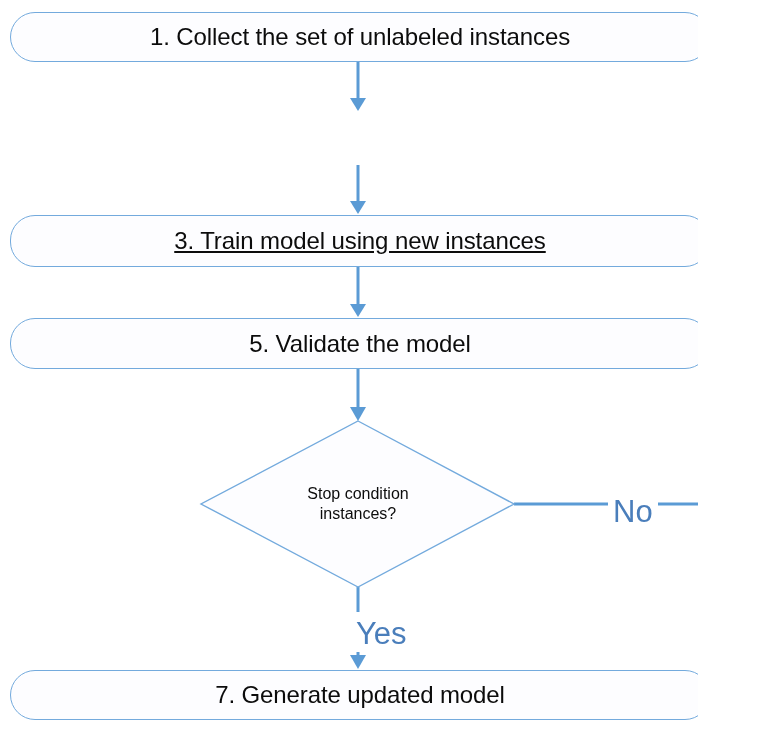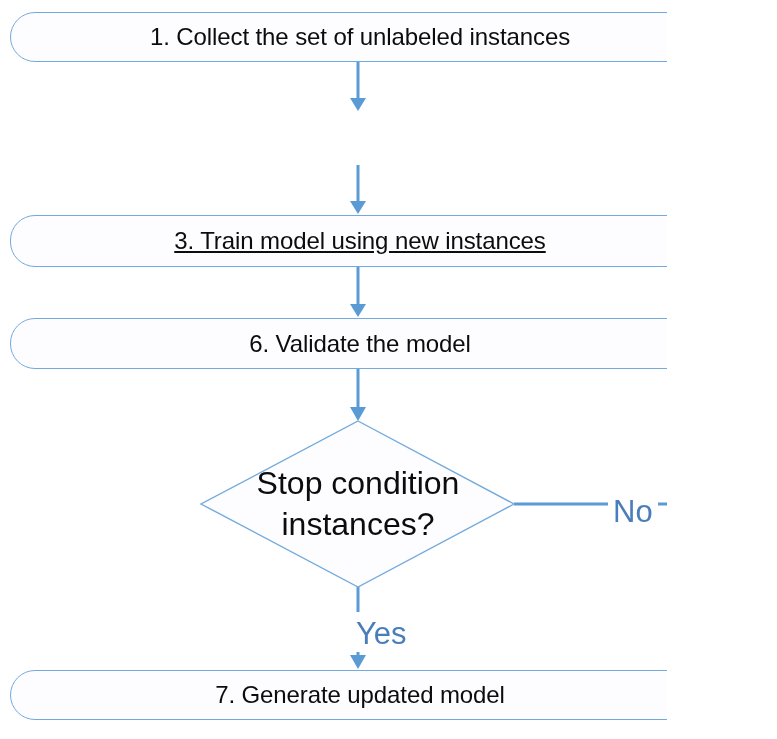--- a/index.html
+++ b/index.html
@@ -9,20 +9,21 @@
   }
   body {
     font-family: "Liberation Sans", sans-serif;
   }
   #flowchart-canvas {
     position: relative;
     width: 667px;
     height: 739px;
     background: #ffffff;
     overflow: hidden;
+    padding-left: 31px;
   }
   #flow-svg {
     position: absolute;
     left: 0;
     top: 0;
     width: 777px;
     height: 739px;
   }
   .node-box {
     position: absolute;
@@ -39,21 +40,21 @@
     letter-spacing: -0.1px;
     white-space: nowrap;
   }
   .decision-label {
     position: absolute;
     display: flex;
     flex-direction: column;
     align-items: center;
     justify-content: center;
     color: #0c0c0c;
-    font-size: 32px;
+    font-size: 16px;
     line-height: 1.28;
     font-family: "Liberation Sans", sans-serif;
     white-space: nowrap;
     text-align: center;
   }
   .edge-label {
     position: absolute;
     color: #4a7ebb;
     font-size: 31px;
     font-family: "Liberation Sans", sans-serif;
@@ -115,21 +116,21 @@
   <div class="node-box" style="left:10px; top:12px; width:700px; height:50px;">
     <span>1. Collect the set of unlabeled instances</span>
   </div>
 
 
   <div class="node-box" style="left:10px; top:215px; width:700px; height:52px;text-decoration:underline;">
     <span>3. Train model using new instances</span>
   </div>
 
   <div class="node-box" style="left:10px; top:318px; width:700px; height:51px;">
-    <span>6. Validate the model</span>
+    <span>5. Validate the model</span>
   </div>
 
   <div class="decision-label" style="left:201px; top:459px; width:314px; height:90px;">
     <span>Stop condition</span>
     <span>instances?</span>
   </div>
 
   <div class="edge-label" style="left:608px; top:494px;">No</div>
 
   <div class="edge-label" style="left:351px; top:616px;">Yes</div>

